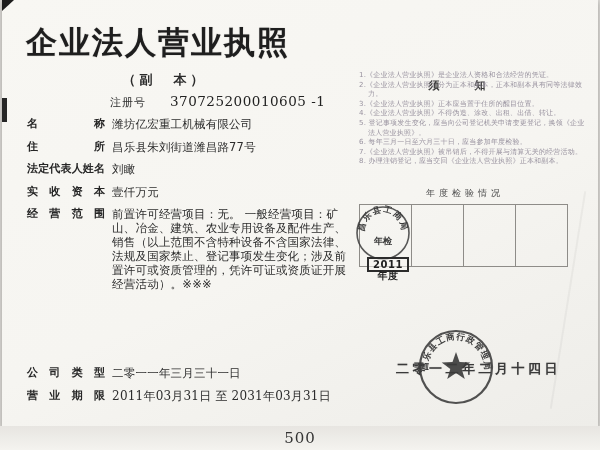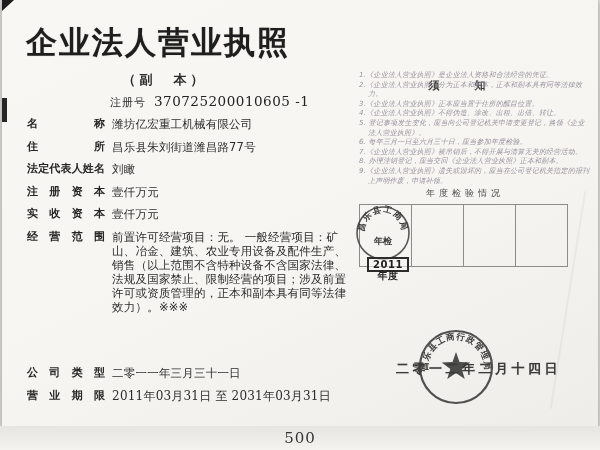--- a/index.html
+++ b/index.html
@@ -40,21 +40,21 @@
     white-space:nowrap;
   }
   .subtitle {
     position:absolute; left:88px; top:71px; width:150px; text-align:center;
     font-size:13px; font-weight:bold; color:#2b2b2b; letter-spacing:4px;
   }
   .reg-line { position:absolute; left:108px; top:91px; white-space:nowrap; }
   .reg-label { font-size:11px; color:#2f2f2f; letter-spacing:1px;margin-top:36px; }
   .reg-no {
     font-family:"DejaVu Serif","Liberation Serif",serif;
-    font-size:13.5px; color:#222; margin-left:8px; letter-spacing:0.5px;
+    font-size:13.5px; color:#222; margin-left:24px; letter-spacing:0.5px;
   }
   .fields { position:absolute; left:25px; top:117px; width:330px; }
   .fields-dates { position:absolute; left:25px; top:366px; width:340px; }
   .f-row { margin-bottom:8.5px; line-height:14px; white-space:nowrap; }
   .f-label {
     display:inline-block; width:78px; vertical-align:top;
     font-size:11px; font-weight:bold; color:#262626;
     text-align:justify; text-align-last:justify;
   }
   .f-value {
@@ -64,21 +64,21 @@
   .scope-line2 { margin-top:1px; }
   .serif-val { font-family:"DejaVu Serif","Liberation Serif",serif; font-size:12px; }
 
   
   .notice-title {
     position:absolute; left:400px; top:46px; width:110px; text-align:center;
     font-size:11px; font-weight:bold; letter-spacing:12px; color:#3a3a3a;
     text-indent:12px;
     margin-top:32px;
   }
-  .notice-list { position:absolute; left:357px; top:71px; width:232px;font-style:italic; }
+  .notice-list { position:absolute; left:357px; top:71px; width:232px; }
   .notice-item {
     font-size:7px; line-height:9.6px; color:#98929f;
     padding-left:9px; text-indent:-9px; letter-spacing:0.2px;
   }
   .inspect-title {
     position:absolute; left:357px; top:187px; width:208px; text-align:center;
     font-size:9px; color:#4c4c4c; letter-spacing:4px; text-indent:4px;
   }
   .inspect-grid {
     position:absolute; left:357px; top:204px; width:209px; height:63px;
@@ -124,32 +124,28 @@
     </div>
     <div class="f-row">
       <span class="f-label">住所</span>
       <span class="f-value">昌乐县朱刘街道潍昌路77号</span>
     </div>
     <div class="f-row">
       <span class="f-label">法定代表人姓名</span>
       <span class="f-value">刘瞰</span>
     </div>
     <div class="f-row">
-      <span class="f-label">注册资本</span>
-      <span class="f-value">壹仟万元</span>
-    </div>
-    <div class="f-row">
       <span class="f-label">实收资本</span>
       <span class="f-value">壹仟万元</span>
     </div>
     <div class="f-row">
       <span class="f-label">经营范围</span>
       <span class="f-value">
         <span>前置许可经营项目：无。</span>
-        <span class="scope-line2">一般经营项目：矿山、冶金、建筑、农业专用设备及配件生产、销售（以上范围不含特种设备不含国家法律、法规及国家禁止、限制经营的项目；涉及前置许可或资质管理的，正本和副本具有同等法律效力）。※※※</span>
+        <span class="scope-line2">一般经营项目：矿山、冶金、建筑、农业专用设备及配件生产、销售（以上范围不含特种设备不含国家法律、法规及国家禁止、登记事项发生变化；涉及前置许可或资质管理的，凭许可证或资质证开展经营活动）。※※※</span>
       </span>
     </div>
   </div>
 
   <div class="fields-dates">
     <div class="f-row">
       <span class="f-label">公司类型</span>
       <span class="f-value">二零一一年三月三十一日</span>
     </div>
     <div class="f-row">
@@ -162,21 +158,20 @@
 
   <div class="notice-list">
     <div class="notice-item">1.《企业法人营业执照》是企业法人资格和合法经营的凭证。</div>
     <div class="notice-item">2.《企业法人营业执照》分为正本和副本，正本和副本具有同等法律效力。</div>
     <div class="notice-item">3.《企业法人营业执照》正本应当置于住所的醒目位置。</div>
     <div class="notice-item">4.《企业法人营业执照》不得伪造、涂改、出租、出借、转让。</div>
     <div class="notice-item">5. 登记事项发生变化，应当向公司登记机关申请变更登记，换领《企业法人营业执照》。</div>
     <div class="notice-item">6. 每年三月一日至六月三十日，应当参加年度检验。</div>
     <div class="notice-item">7.《企业法人营业执照》被吊销后，不得开展与清算无关的经营活动。</div>
     <div class="notice-item">8. 办理注销登记，应当交回《企业法人营业执照》正本和副本。</div>
-    <div class="notice-item">9.《企业法人营业执照》遗失或毁坏的，应当在公司登记机关指定的报刊上声明作废，申请补领。</div>
   </div>
 
   <div class="inspect-title">年度检验情况</div>
 
   <div class="inspect-grid">
     <div class="inspect-cell"></div>
     <div class="inspect-cell"></div>
     <div class="inspect-cell"></div>
     <div class="inspect-cell"></div>
   </div>

